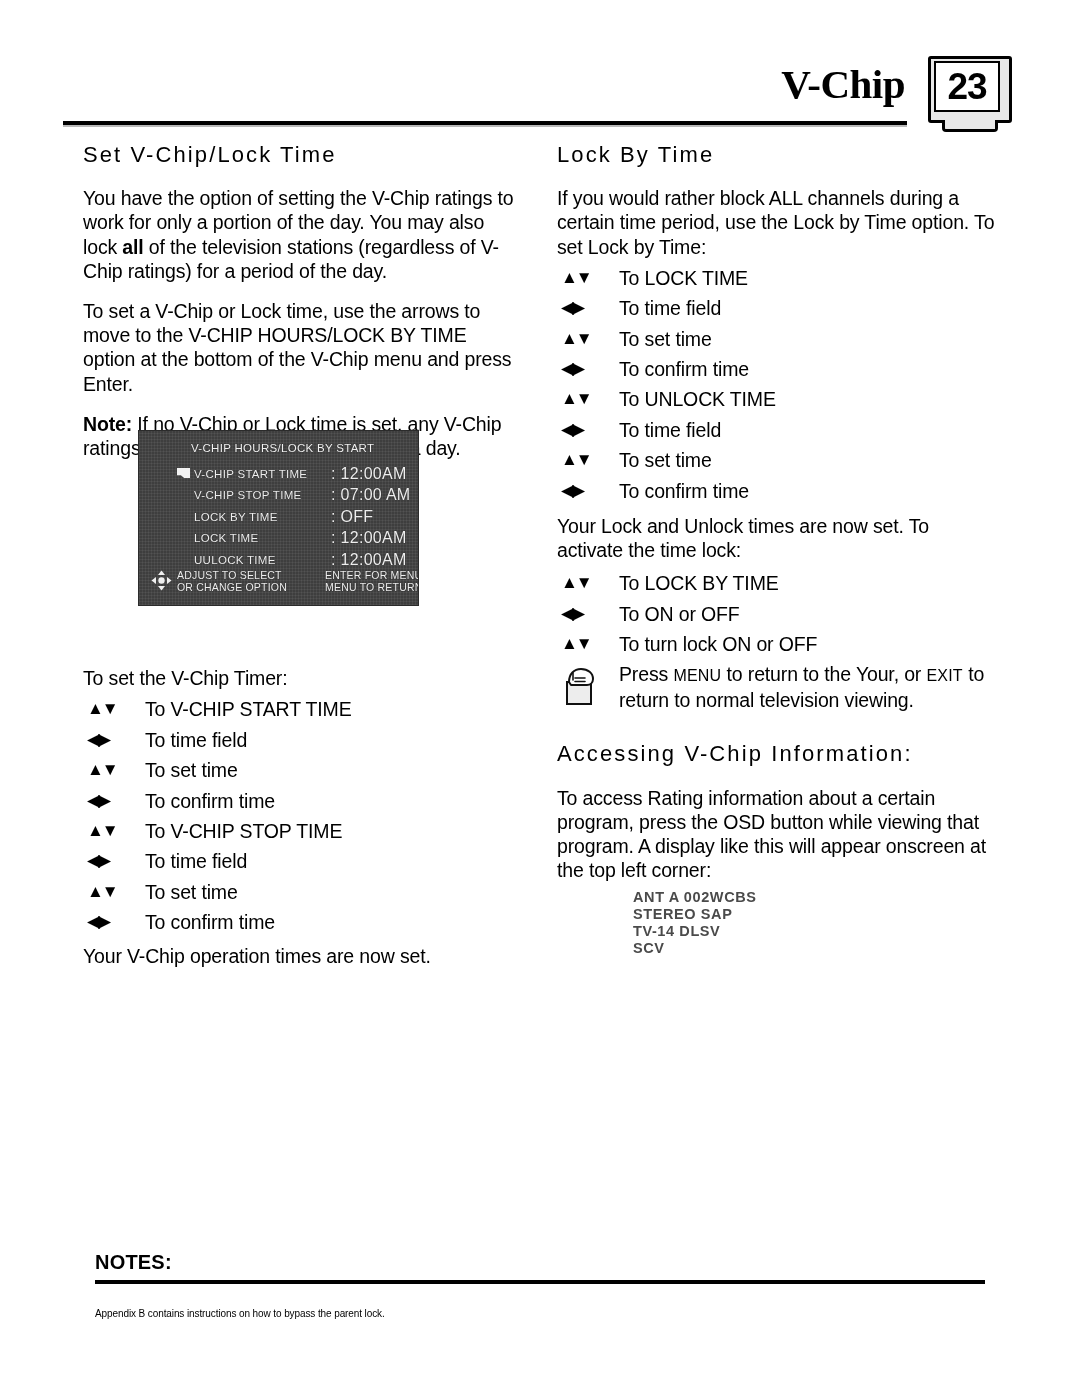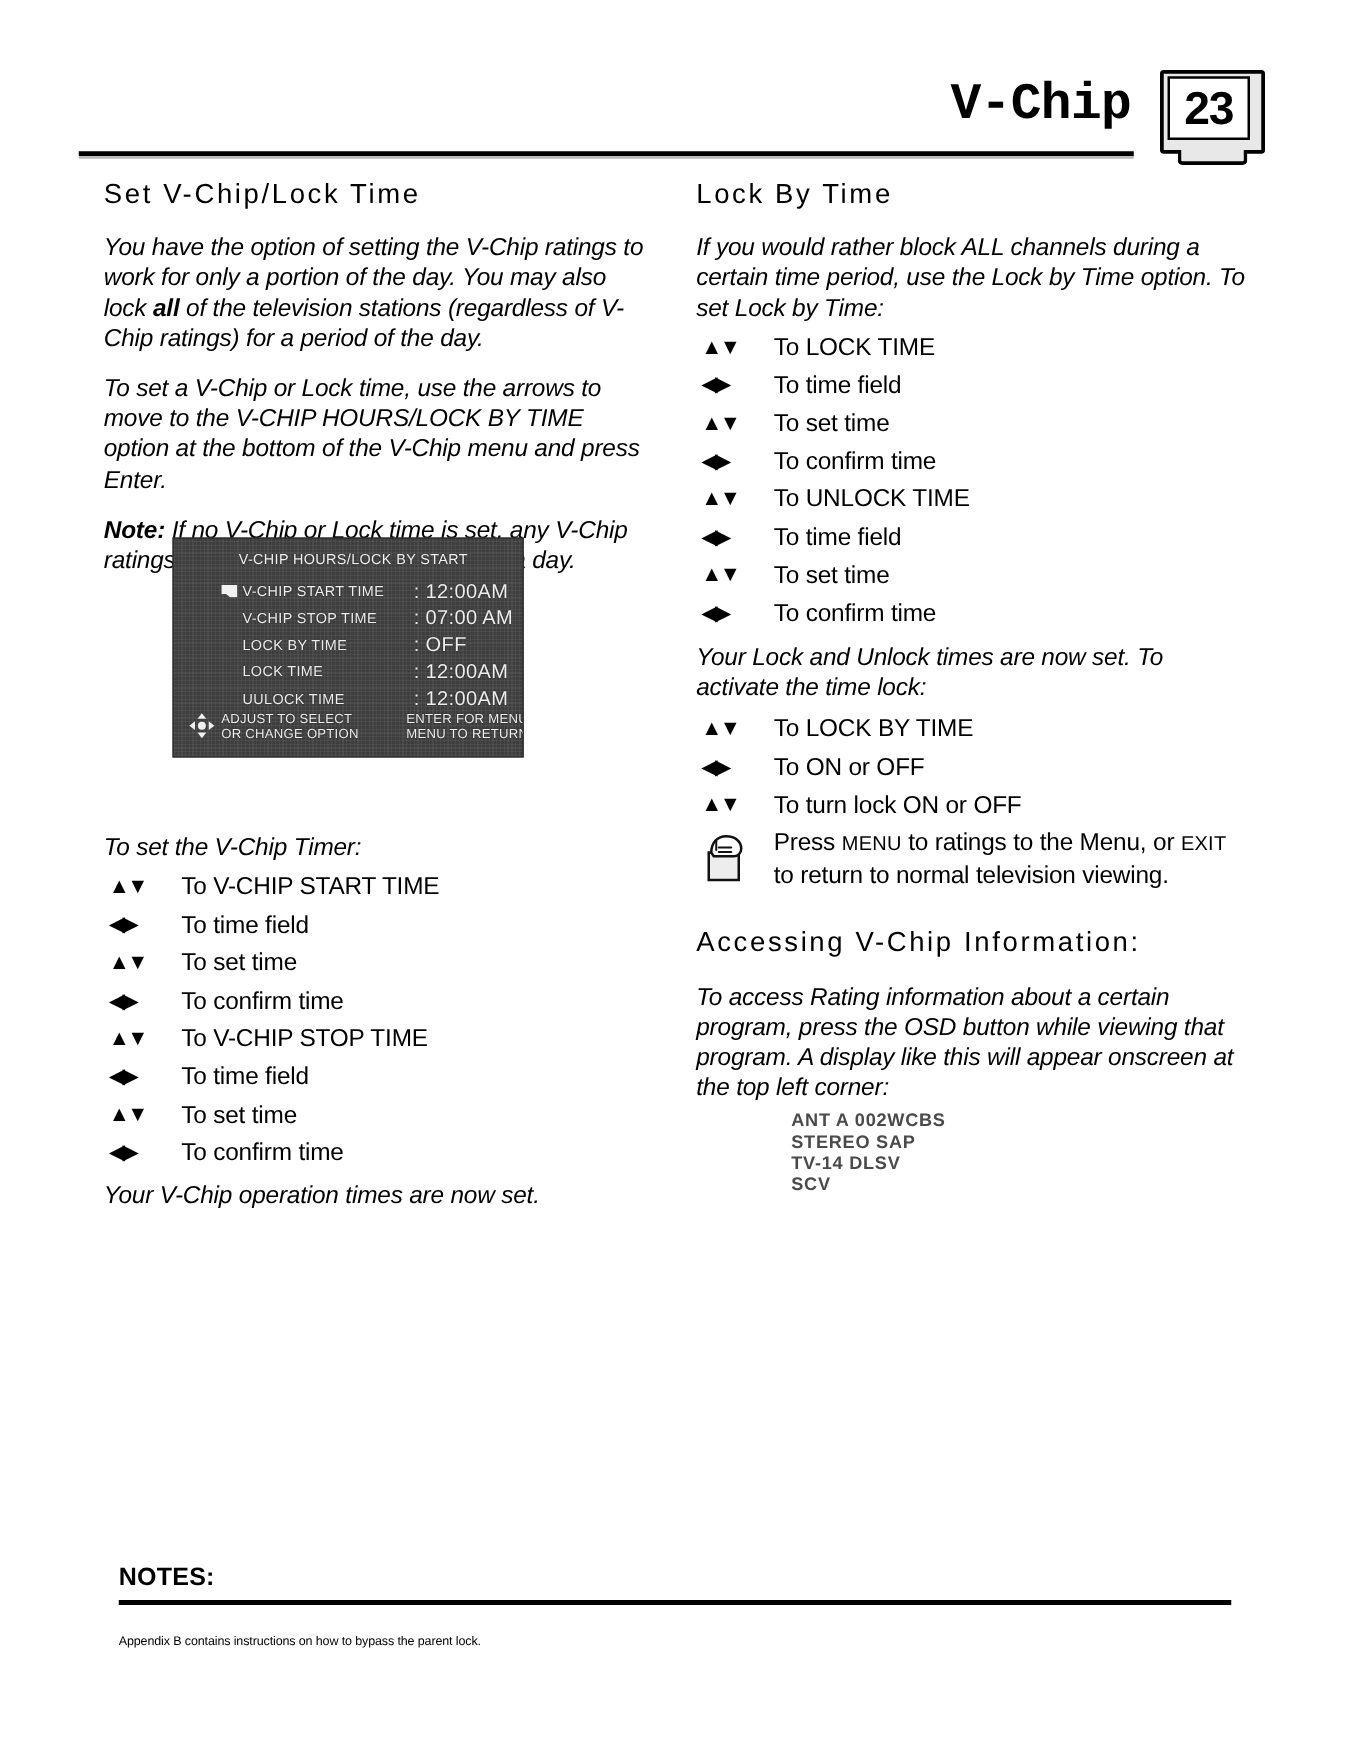--- a/index.html
+++ b/index.html
@@ -27,21 +27,21 @@
   }
   .header-title {
     position: absolute;
     right: 175px;
     top: 64px;
     font-size: 41px;
     font-weight: bold;
     letter-spacing: -0.5px;
     line-height: 1;
     white-space: nowrap;
-    font-family: Liberation Mono, monospace;
+    font-family: Liberation Serif, serif;
   }
   .header-rule {
     position: absolute;
     left: 63px;
     top: 121px;
     width: 844px;
     height: 4px;
     background: #000000;
   }
   .header-rule::after {
@@ -123,21 +123,20 @@
     line-height: 1.1;
     font-family: "Liberation Sans", sans-serif;
   }
   h2.section-heading.spaced-top { margin-top: 30px; }
 
   p.body-text {
     margin: 0 0 16px 0;
     font-size: 19.5px;
     line-height: 24.2px;
     letter-spacing: -0.15px;
-    font-style: italic;
   }
   p.body-text:last-child { margin-bottom: 0; }
   .b { font-weight: bold; }
 
   
   .steps { margin: 4px 0 6px 0; }
   .step-row {
     display: flex;
     align-items: flex-start;
     min-height: 30.4px;
@@ -508,21 +507,21 @@
 
     <div class="step-row note-row">
       <span class="step-key">
         <svg class="press-icon" viewBox="0 0 40 46">
           <rect x="6" y="18" width="24" height="22" fill="#ededed" stroke="#111" stroke-width="2"></rect>
           <path d="M8 18 C8 10 13 5 20 5 C27 5 32 9 32 15 C32 19 29 21 26 21 L10 21 Z" fill="#ffffff" stroke="#111" stroke-width="2" stroke-linejoin="round"></path>
           <path d="M14 14 h10 M14 17.5 h10" stroke="#111" stroke-width="1.6" stroke-linecap="round"></path>
           <path d="M12 9 v7" stroke="#111" stroke-width="1.6" stroke-linecap="round"></path>
         </svg>
       </span>
-      <span class="step-label"><span>Press </span><span class="smallcap">MENU</span><span> to ratings to the Menu, or </span><span class="smallcap">EXIT</span><span> to return to normal television viewing.</span></span>
+      <span class="step-label"><span>Press </span><span class="smallcap">MENU</span><span> to return to the Your, or </span><span class="smallcap">EXIT</span><span> to return to normal television viewing.</span></span>
     </div>
   </div>
 
   <h2 class="section-heading spaced-top">Accessing V-Chip Information:</h2>
 
   <p class="body-text">To access Rating information about a certain program, press the OSD button while viewing that program. A display like this will appear onscreen at the top left corner:</p>
 </div>
 
 <div class="osd-info">
   <div class="osd-info-line">ANT A 002WCBS</div>

